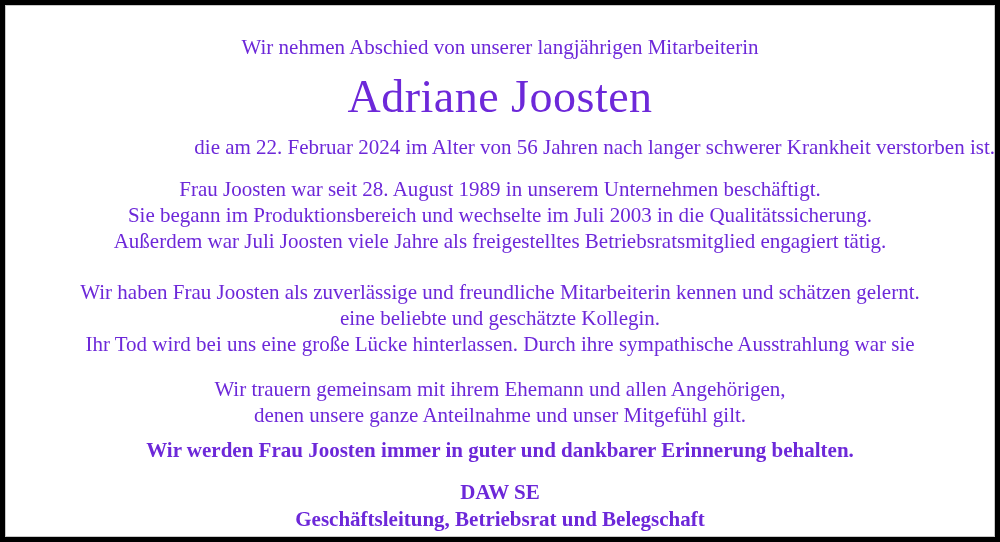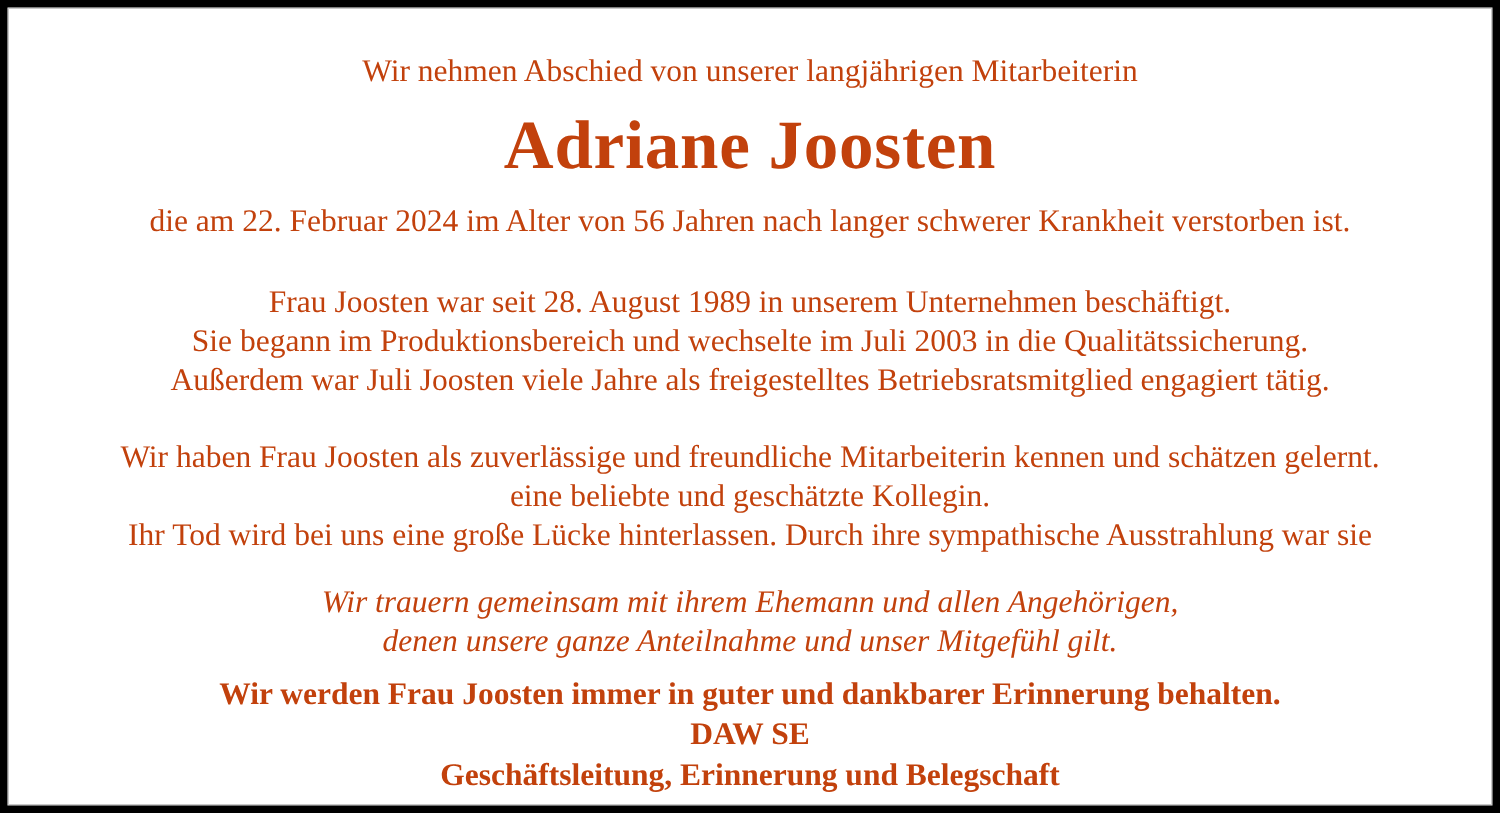--- a/index.html
+++ b/index.html
@@ -11,47 +11,48 @@
   .notice-frame {
     position: relative;
     width: 1000px;
     height: 542px;
     box-sizing: border-box;
     border: 5px solid #000000;
     box-shadow: inset 0 0 0 1px #c9c9c9;
     background: #ffffff;
     overflow: hidden;
     font-family: "Liberation Serif", "DejaVu Serif", serif;
-    color: #c2410c;
+    color: #6d28d9;
     text-align: center;
   }
   .line {
     white-space: nowrap;
     font-size: 21px;
     line-height: 26px;
   }
   .intro-line {
     margin-top: 29px;
   }
   .deceased-name {
     margin-top: 10px;
     font-size: 46px;
     line-height: 54px;
-    font-weight: 700;
+    font-weight: 400;
     letter-spacing: 0.5px;
   }
   .death-details {
     margin-top: 10px;
+    text-align: right;
   }
-  .para-employment { margin-top: 28px; }
+  .para-employment { margin-top: 16px; }
   .para-appreciation { margin-top: 25px; }
-  .para-condolence { margin-top: 19px; font-style: italic; }
+  .para-condolence { margin-top: 19px; }
   .remembrance { margin-top: 9px; font-weight: bold; }
   .signature-block {
-    margin-top: 1px;
+    margin-top: 16px;
     font-weight: 700;
   }
   .signature-block .line {
     line-height: 27px;
   }
 </style>
 </head>
 <body>
 
 <div class="notice-frame">
@@ -76,16 +77,16 @@
 
   <div class="para-condolence">
     <div class="line">Wir trauern gemeinsam mit ihrem Ehemann und allen Angehörigen,</div>
     <div class="line">denen unsere ganze Anteilnahme und unser Mitgefühl gilt.</div>
   </div>
 
   <div class="line remembrance">Wir werden Frau Joosten immer in guter und dankbarer Erinnerung behalten.</div>
 
   <div class="signature-block">
     <div class="line">DAW SE</div>
-    <div class="line">Geschäftsleitung, Erinnerung und Belegschaft</div>
+    <div class="line">Geschäftsleitung, Betriebsrat und Belegschaft</div>
   </div>
 
 </div>
 
 </body></html>

